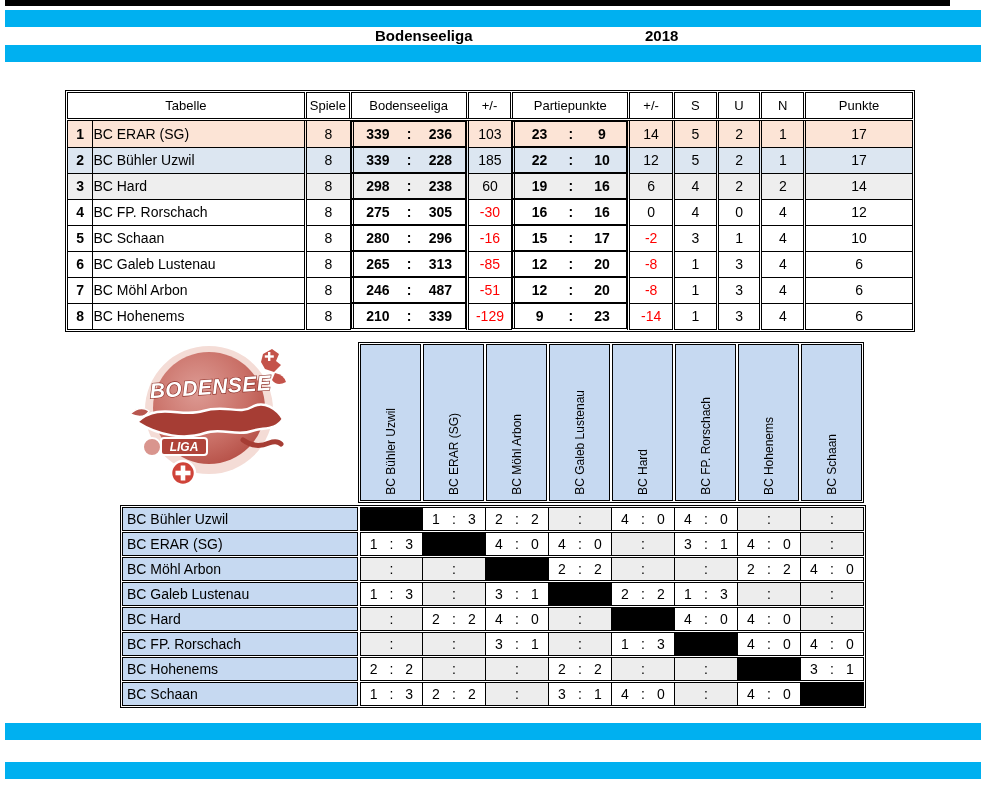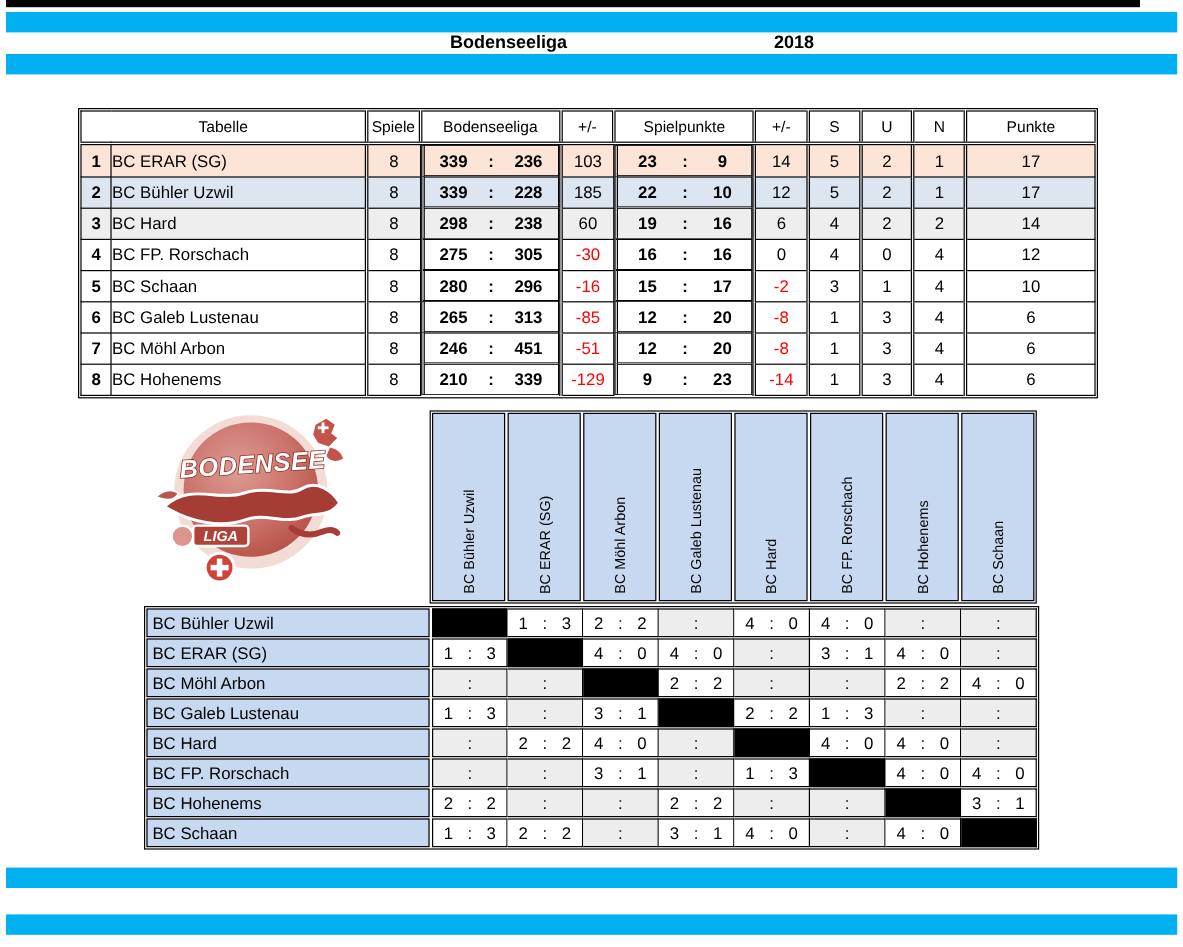--- a/index.html
+++ b/index.html
@@ -73,21 +73,21 @@
         <col style="width:43px">
           <col style="width:43px">
           <col style="width:106px">
       </colgroup>
       <thead>
         <tr>
           <th colspan="2">Tabelle</th>
           <th class="sep">Spiele</th>
           <th class="sep">Bodenseeliga</th>
           <th class="sep">+/-</th>
-          <th class="sep">Spielpunkte</th>
+          <th class="sep">Partiepunkte</th>
           <th class="sep">+/-</th>
           <th class="sep">S</th>
           <th class="sep">U</th>
           <th class="sep">N</th>
           <th class="sep">Punkte</th>
         </tr>
       </thead>
       <tbody>
           <tr style="background: rgb(252, 228, 214);">
             <td class="rank">1</td>
@@ -215,21 +215,21 @@
             <td class="c sep">4</td>
             <td class="c sep">6</td>
           </tr>
           <tr style="background: rgb(255, 255, 255);">
             <td class="rank">7</td>
             <td class="team">BC Möhl Arbon</td>
             <td class="c sep">8</td>
             <td class="c sep score">
               <span>246</span>
               <span>:</span>
-              <span>451</span>
+              <span>487</span>
             </td>
             <td class="c sep neg">-51</td>
             <td class="c sep score">
               <span>12</span>
               <span>:</span>
               <span>20</span>
             </td>
             <td class="c sep neg">-8</td>
             <td class="c sep">1</td>
             <td class="c sep">3</td>

